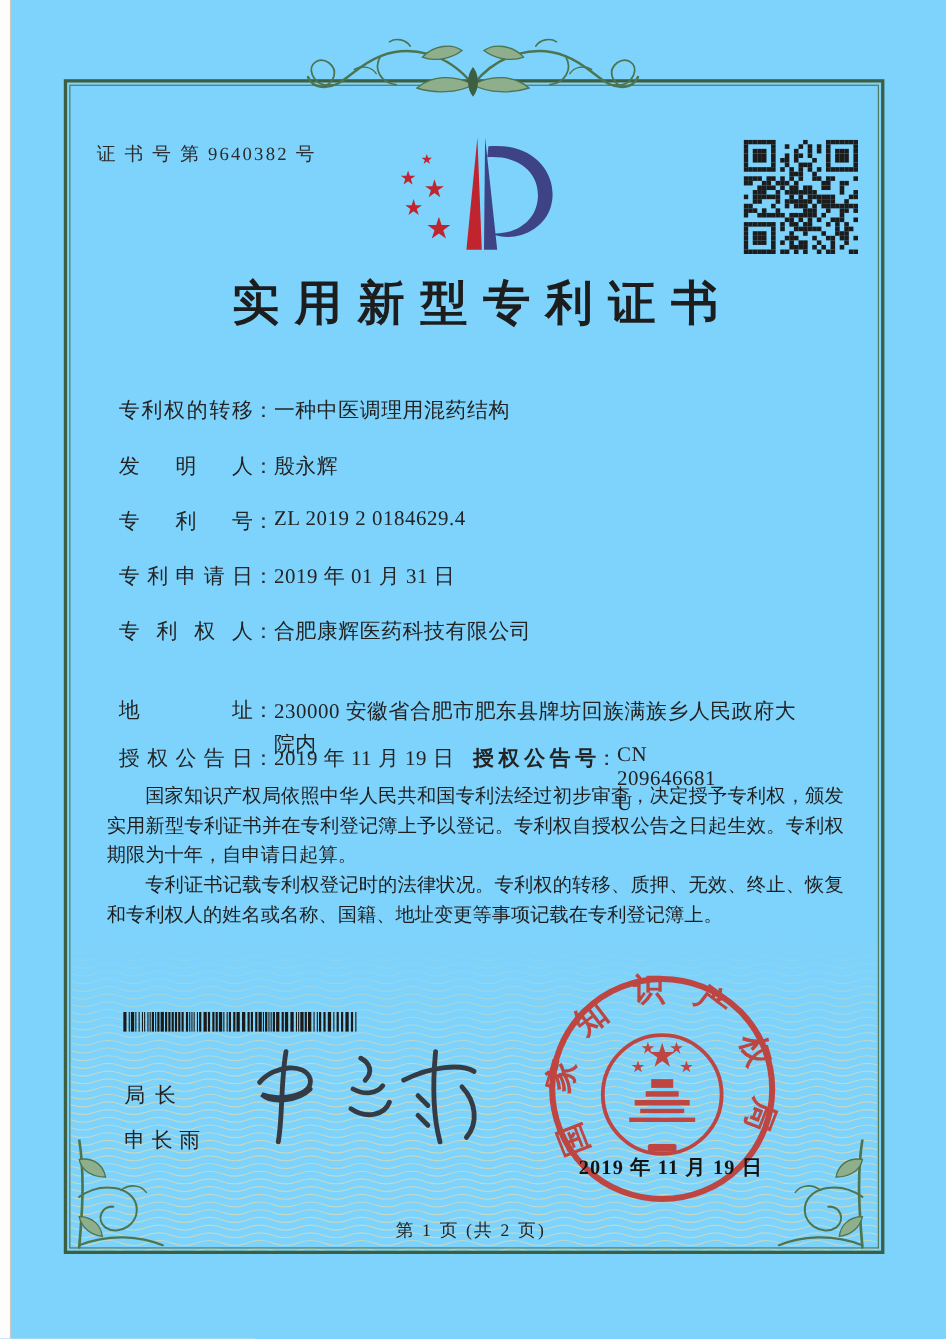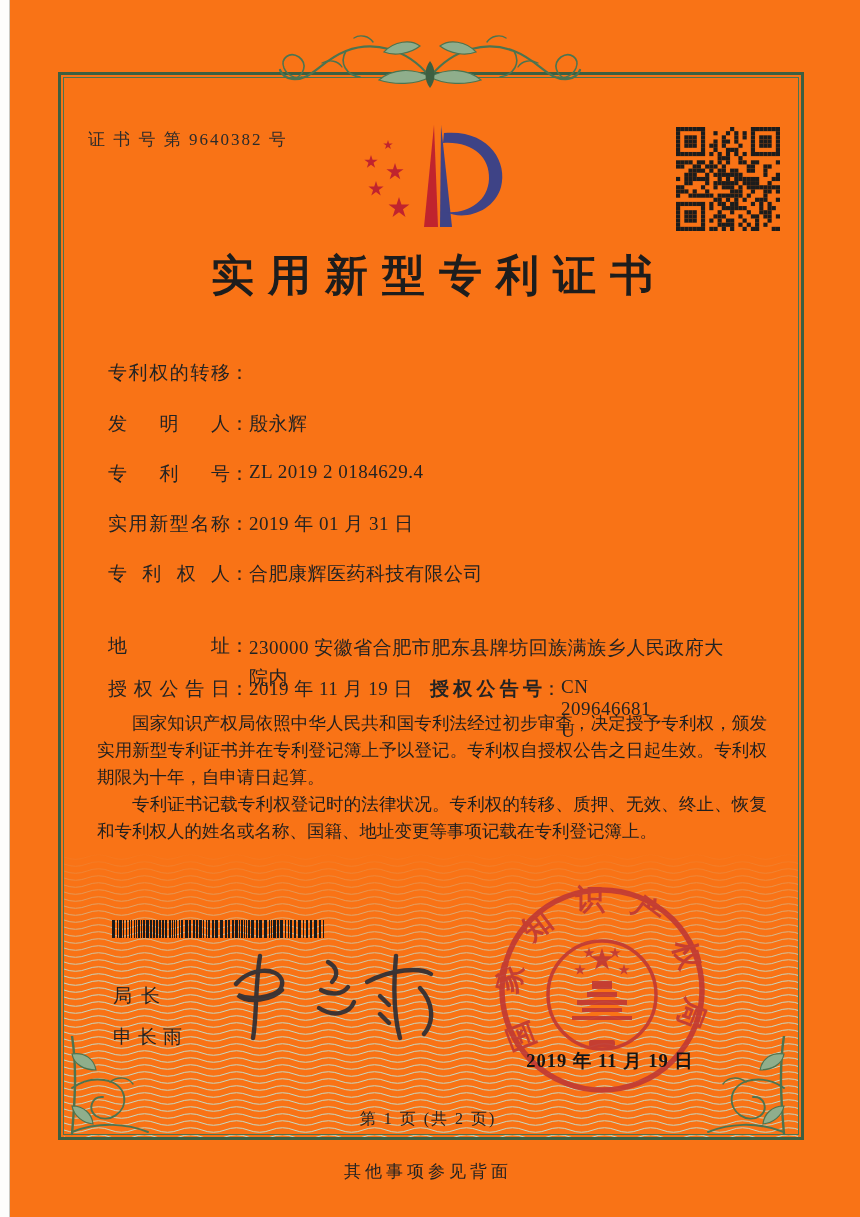--- a/index.html
+++ b/index.html
@@ -1,17 +1,17 @@
 <!DOCTYPE html>
 <html><head>
 <meta charset="utf-8">
 <style>
   html,body{margin:0;padding:0;}
   body{background:#e9e8e3;font-family:"Liberation Serif",serif;}
-  #page{position:relative;width:860px;height:1217px;background:#f97316;overflow:hidden;}
+  #page{position:relative;width:860px;height:1217px;background:#7dd3fc;overflow:hidden;}
   .paper-edge{position:absolute;left:0;top:0;bottom:0;width:9px;background:#fdfdfc;border-right:1px solid #c9c8c2;}
 
   
   .frame{position:absolute;left:58px;top:72px;width:740px;height:1062px;border:3px solid #3d5f41;}
   .frame-inner{position:absolute;inset:2px;border:1px solid #4c7450;}
 
   
   .waves{position:absolute;left:64px;top:852px;width:734px;height:286px;overflow:hidden;
          -webkit-mask-image:linear-gradient(to bottom,rgba(0,0,0,0) 0,rgba(0,0,0,.55) 22%,#000 45%);
          mask-image:linear-gradient(to bottom,rgba(0,0,0,0) 0,rgba(0,0,0,.55) 22%,#000 45%);}
@@ -477,33 +477,34 @@
       <rect x="79.04" y="99.84" width="4.16" height="4.16" fill="#1c1c1c"></rect>
       <rect x="95.68" y="99.84" width="4.16" height="4.16" fill="#1c1c1c"></rect>
       <rect x="99.84" y="99.84" width="4.16" height="4.16" fill="#1c1c1c"></rect>
     </svg>
 
   <div class="title">实用新型专利证书</div>
 
   <div class="row" style="top:360px">
     <span class="lbl">专利权的转移</span>
       <span class="colon">：</span>
+      <span class="val">一种中医调理用混药结构</span>
   </div>
   <div class="row" style="top:411px">
     <span class="lbl">发明人</span>
       <span class="colon">：</span>
       <span class="val">殷永辉</span>
   </div>
   <div class="row" style="top:461px">
     <span class="lbl">专利号</span>
       <span class="colon">：</span>
       <span class="val">ZL 2019 2 0184629.4</span>
   </div>
   <div class="row" style="top:511px">
-    <span class="lbl">实用新型名称</span>
+    <span class="lbl">专利申请日</span>
       <span class="colon">：</span>
       <span class="val">2019 年 01 月 31 日</span>
   </div>
   <div class="row" style="top:561px">
     <span class="lbl">专利权人</span>
       <span class="colon">：</span>
       <span class="val">合肥康辉医药科技有限公司</span>
   </div>
   <div class="row" style="top:633px">
     <span class="lbl">地址</span>
@@ -631,14 +632,13 @@
       <rect x="95" y="112" width="30" height="5"></rect>
       <rect x="85" y="120" width="50" height="5"></rect>
       <rect x="90" y="128" width="40" height="4"></rect>
       <rect x="80" y="136" width="60" height="4"></rect>
       <rect x="97" y="160" width="26" height="7" rx="2"></rect>
     </g>
   </svg>
   <div class="seal-date">2019 年 11 月 19 日</div>
 
   <div class="pageinfo">第 1 页 (共 2 页)</div>
-  <div class="backnote">其他事项参见背面</div>
 </div>
 
 </body></html>

